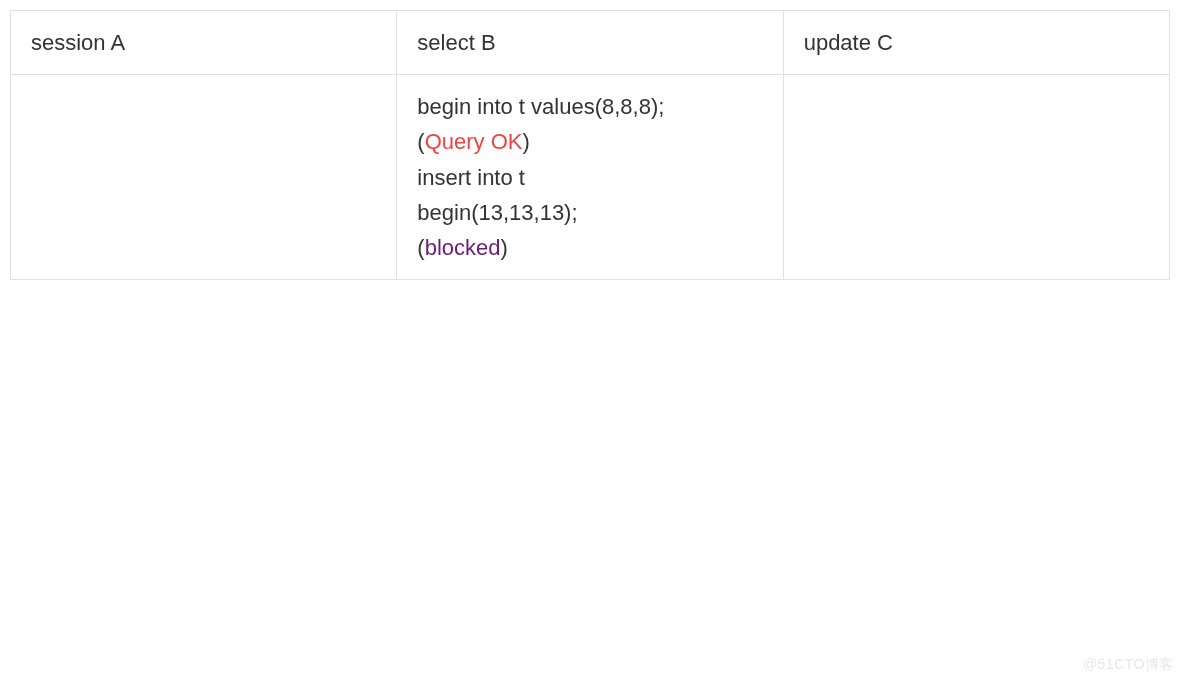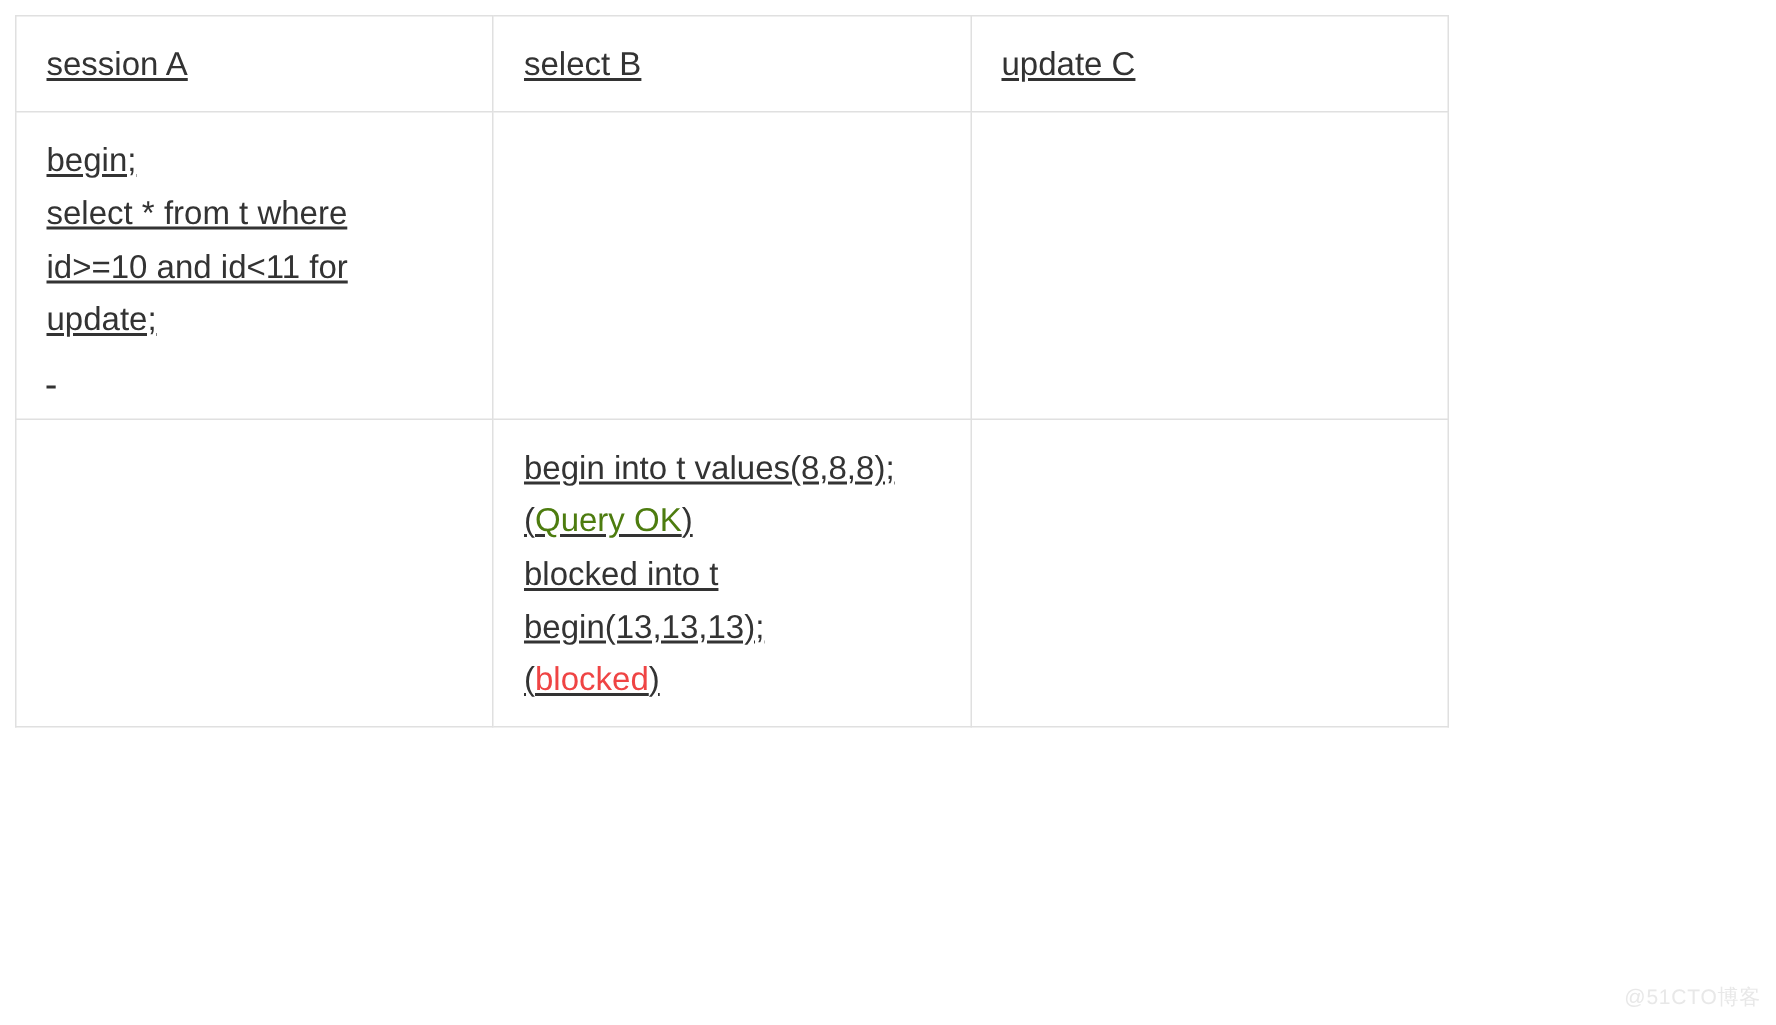--- a/index.html
+++ b/index.html
@@ -10,35 +10,34 @@
   body {
     font-family: -apple-system, BlinkMacSystemFont, "Segoe UI", "PingFang SC", "Helvetica Neue", Arial, sans-serif;
     background: #ffffff;
     padding: 10px;
     color: #333;
     font-size: 22px;
     line-height: 1.6;
   }
   table {
     border-collapse: collapse;
-    width: 956px;
+    width: 1160px;
     table-layout: fixed;
-    text-decoration: underline;
   }
   td {
     border: 1px solid #e0e0e0;
     padding: 14px 20px;
     vertical-align: top;
     word-wrap: break-word;
   }
   thead td {
     font-weight: 400;
   }
-  .green { color: #4d7c0f; }
-  .red { color: #ef4444; }
+  .green { color: #ef4444; }
+  .red { color: #701a75; }
   .watermark {
     position: fixed;
     right: 10px;
     bottom: 8px;
     color: #e8e8e8;
     font-size: 14px;
     letter-spacing: 0.5px;
     pointer-events: none;
     font-weight: 400;
   }
@@ -49,36 +48,25 @@
 <table>
   <thead>
     <tr>
       <td>session A</td>
       <td>select B</td>
       <td>update C</td>
     </tr>
   </thead>
   <tbody>
     <tr>
-      <td>
-        <div>begin;</div>
-        <div>select * from t where</div>
-        <div>id&gt;=10 and id&lt;11 for</div>
-        <div>update;</div>
-        <div>&nbsp;</div>
-      </td>
-      <td></td>
-      <td></td>
-    </tr>
-    <tr>
       <td></td>
       <td>
         <div>begin into t values(8,8,8);</div>
         <div><span>(</span><span class="green">Query OK</span><span>)</span></div>
-        <div>blocked into t</div>
+        <div>insert into t</div>
         <div>begin(13,13,13);</div>
         <div><span>(</span><span class="red">blocked</span><span>)</span></div>
       </td>
       <td></td>
     </tr>
   </tbody>
 </table>
 
 <div class="watermark">@51CTO博客</div>
 

